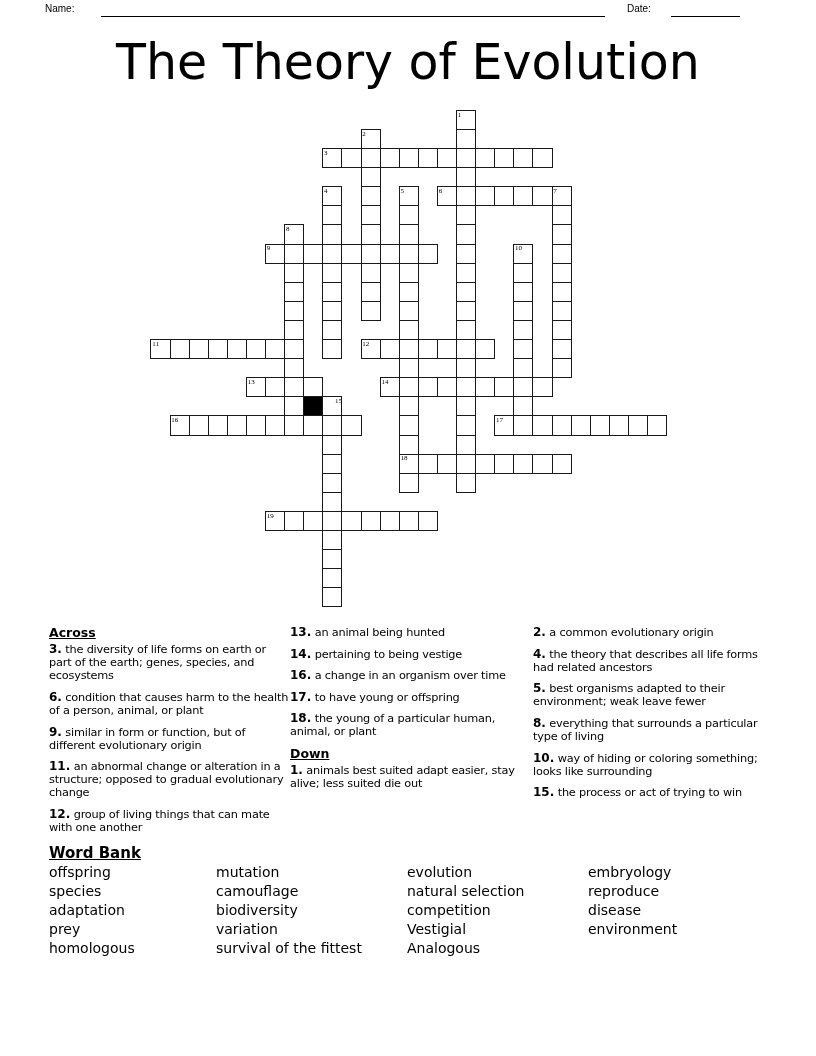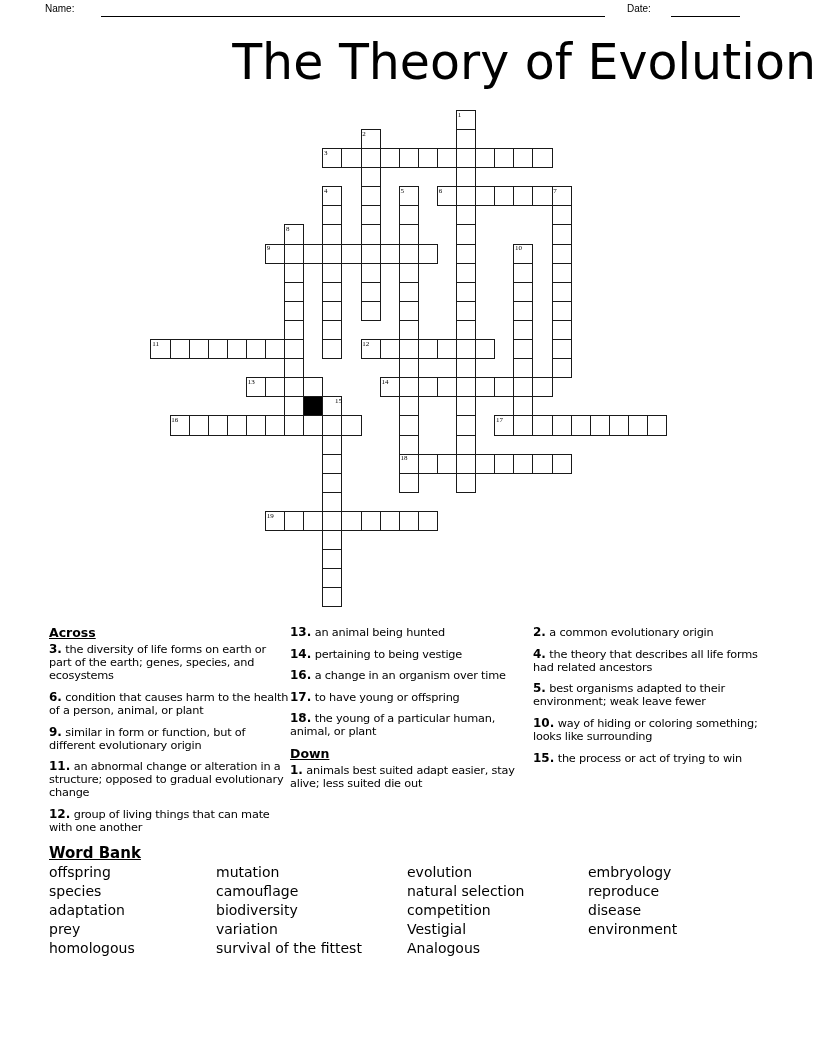--- a/index.html
+++ b/index.html
@@ -13,21 +13,21 @@
     position:absolute; top:3px; font-family:"Liberation Sans", sans-serif;
     font-size:10px; color:#000; white-space:nowrap;
   }
   #name-label { left:45px; }
   #date-label { left:627px; }
   .fill-line { position:absolute; top:1px; height:15px; border-bottom:1.5px solid #000; }
   #name-line { left:101px; width:504px; }
   #date-line { left:671px; width:69px; }
   
   #title {
-    position:absolute; top:35px; left:0; width:816px; text-align:right;
+    position:absolute; top:35px; left:0; width:816px; text-align:center;
     font-size:49px; line-height:56px; font-weight:500; letter-spacing:0px;
     font-family:"DejaVu Sans", sans-serif;
   }
   
   #grid { position:absolute; left:0; top:0; width:816px; height:620px; }
   .cell {
     position:absolute; width:20.2px; height:20.2px; box-sizing:border-box;
     border:1.2px solid #1a1a1a; background:#fff;
   }
   .cell.black { background:#000; }
@@ -276,20 +276,21 @@
     <p class="clue"><b>16.</b> a change in an organism over time</p>
     <p class="clue"><b>17.</b> to have young or offspring</p>
     <p class="clue"><b>18.</b> the young of a particular human, animal, or plant</p>
     <div class="clue-header">Down</div>
     <p class="clue"><b>1.</b> animals best suited adapt easier, stay alive; less suited die out</p>
   </div>
 <div class="clue-col" id="clue-col-3">
     <p class="clue"><b>2.</b> a common evolutionary origin</p>
     <p class="clue"><b>4.</b> the theory that describes all life forms had related ancestors</p>
     <p class="clue"><b>5.</b> best organisms adapted to their environment; weak leave fewer</p>
+    <p class="clue"><b>8.</b> everything that surrounds a particular type of living</p>
     <p class="clue"><b>10.</b> way of hiding or coloring something; looks like surrounding</p>
     <p class="clue"><b>15.</b> the process or act of trying to win</p>
   </div>
 
 <div id="wordbank-header">Word Bank</div>
 <div id="wordbank">
   <div class="wb-col" id="wb-col-0">
       <div>offspring</div>
       <div>species</div>
       <div>adaptation</div>

